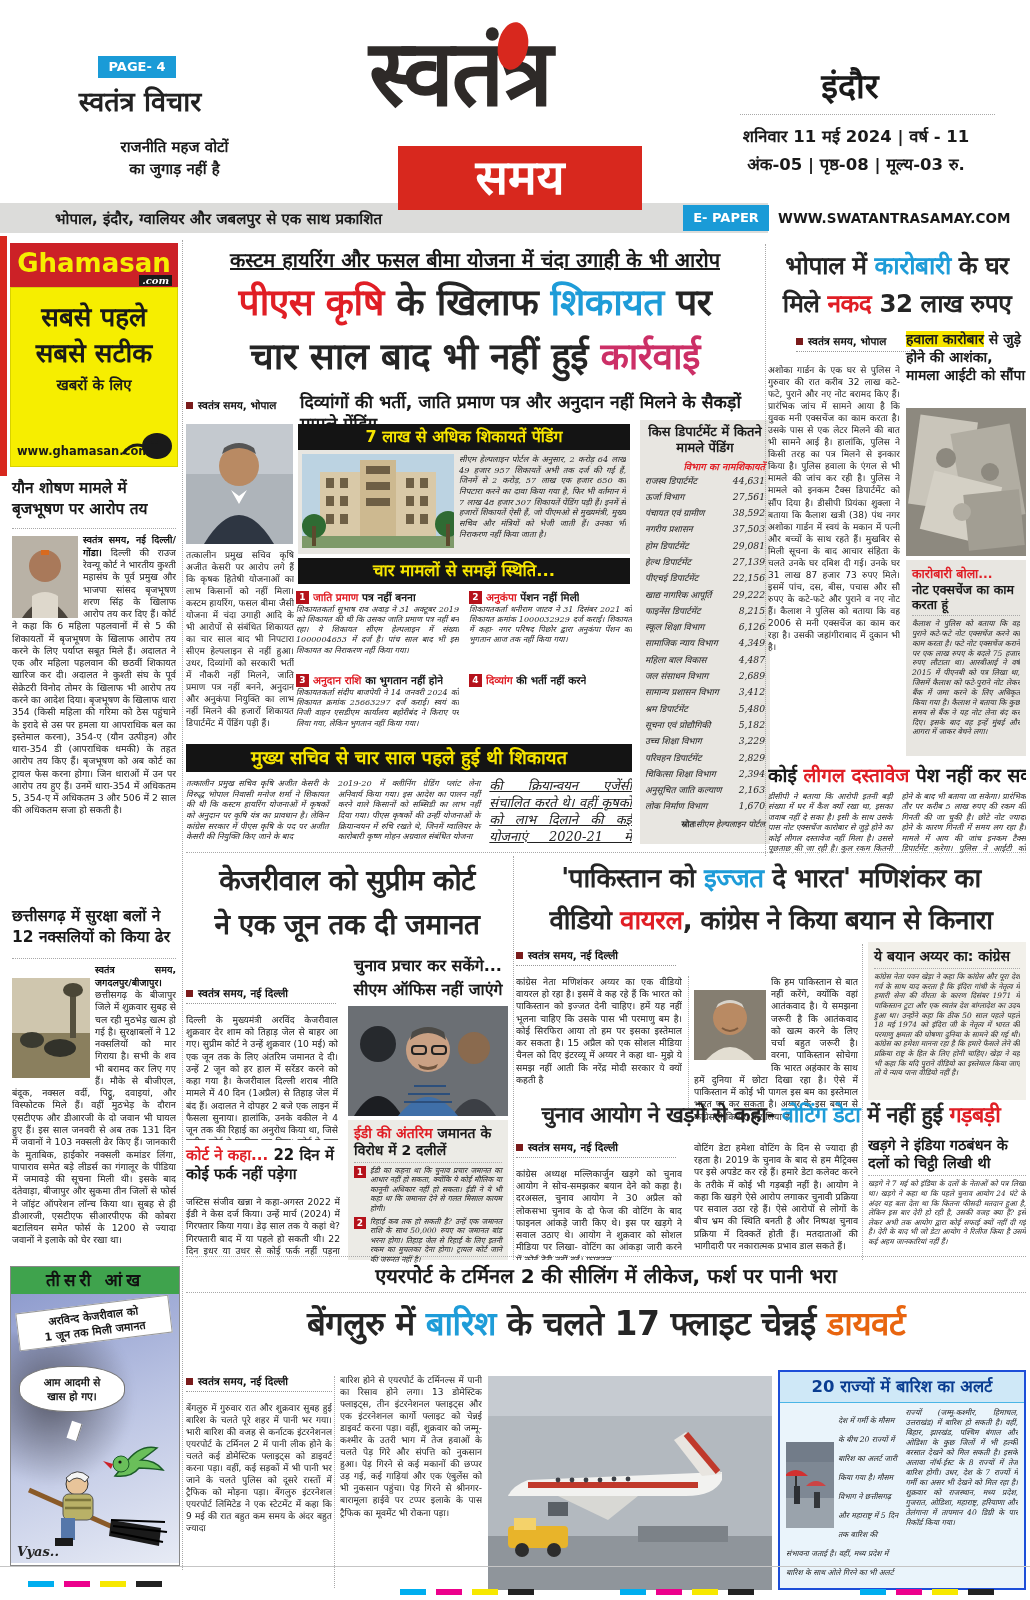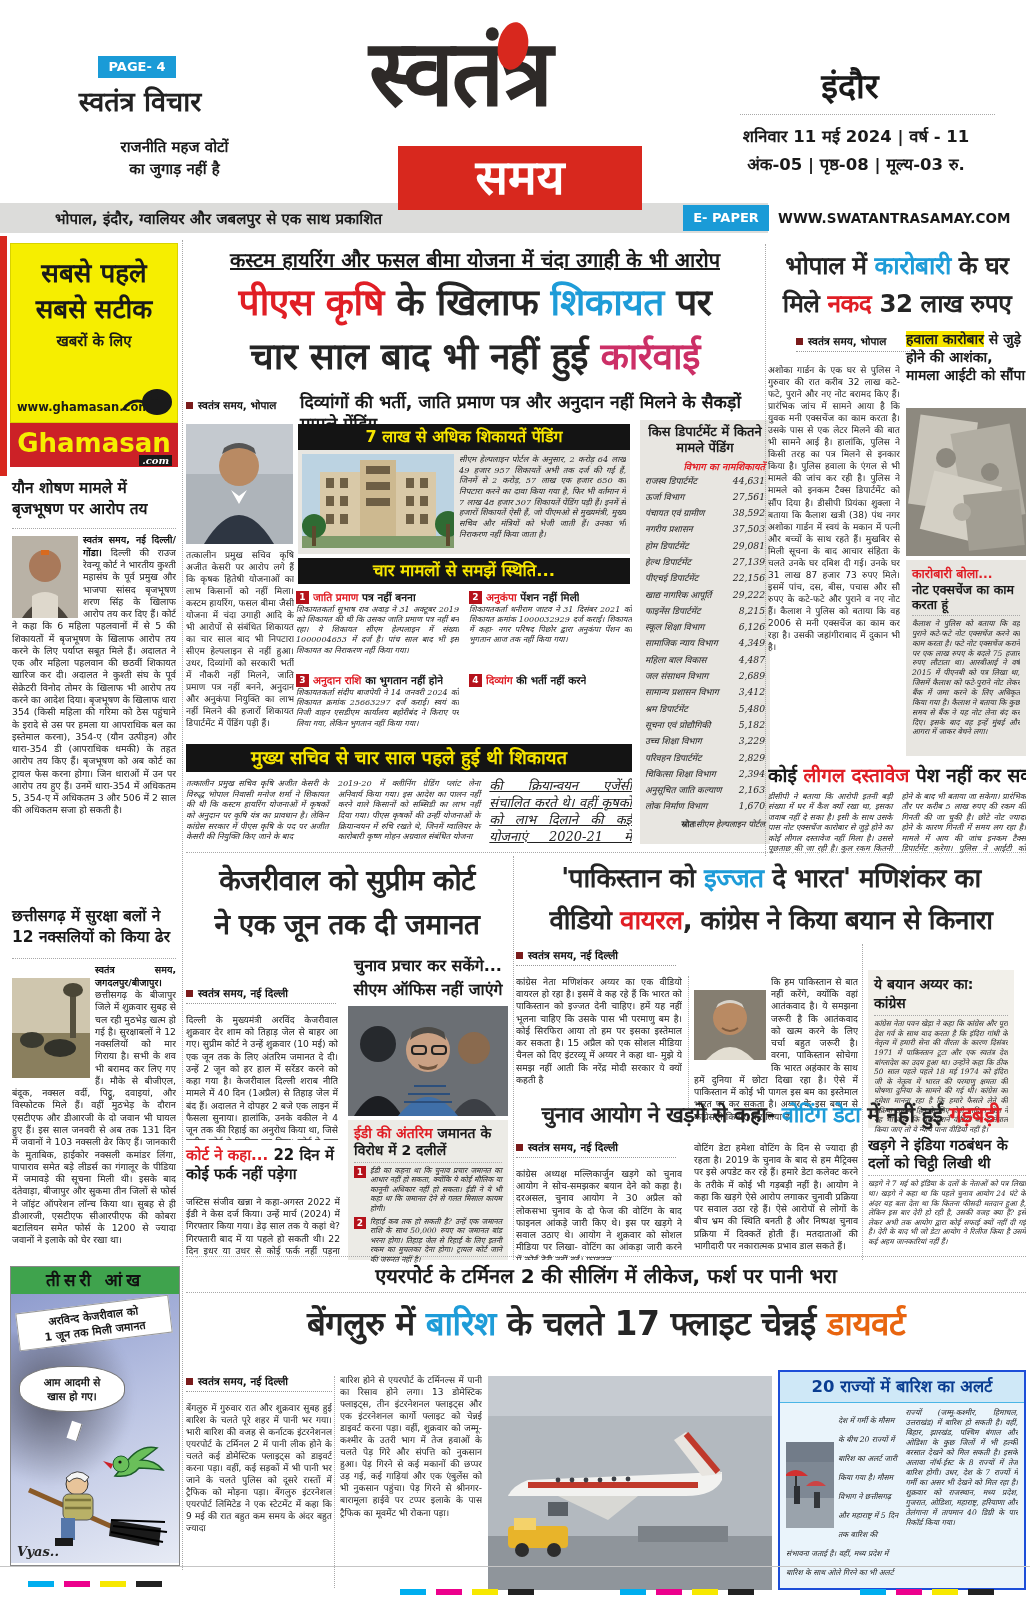--- a/index.html
+++ b/index.html
@@ -53,34 +53,34 @@
 
   <div class="abs bold ctr" style="left:790px;top:62px;width:120px;font-size:34px;">इंदौर</div>
   <div class="hline" style="left:740px;top:114px;width:255px;"></div>
   <div class="abs bold ctr" style="left:700px;top:124px;width:312px;font-size:16.5px;">शनिवार 11 मई 2024 | वर्ष - 11</div>
   <div class="abs bold ctr" style="left:700px;top:152px;width:312px;font-size:16.5px;">अंक-05 | पृष्ठ-08 | मूल्य-03 रु.</div>
 
   <div class="abs" style="left:0;top:236px;width:7px;height:240px;background:#d8281e;"></div>
   <div class="vline" style="left:182px;top:240px;height:1330px;"></div>
 
   <div class="abs" style="left:10px;top:243px;width:168px;height:222px;">
+    <div style="background:#cc2127;height:44px;position:relative;">
+      <div style="font-size:26px;font-weight:900;color:#f6ee00;text-align:center;line-height:40px;">Ghamasan</div>
+      <div class="it" style="position:absolute;right:6px;bottom:1px;color:#fff;font-size:10px;font-weight:bold;background:#1a1a1a;padding:0 3px;">.com</div>
+    </div>
     <div style="background:#f6ee00;height:178px;position:relative;border:1px solid #d8d200;">
       <div class="bold ctr" style="font-size:26px;padding-top:10px;">सबसे पहले</div>
       <div class="bold ctr" style="font-size:26px;">सबसे सटीक</div>
       <div class="bold ctr" style="font-size:15px;margin-top:4px;">खबरों के लिए</div>
       <svg width="52" height="40" viewBox="0 0 52 40" style="position:absolute;right:4px;bottom:2px;">
         <path d="M2 30 Q10 18 22 22" stroke="#1a1a1a" stroke-width="3" fill="none"></path>
         <ellipse cx="36" cy="22" rx="15" ry="13" fill="#1a1a1a"></ellipse>
         <rect x="30" y="10" width="7" height="10" rx="3" fill="#1a1a1a"></rect>
       </svg>
       <div class="bold" style="font-size:11.5px;position:absolute;left:6px;bottom:8px;">www.ghamasan.com</div>
-    </div>
-    <div style="background:#cc2127;height:44px;position:relative;">
-      <div style="font-size:26px;font-weight:900;color:#f6ee00;text-align:center;line-height:40px;">Ghamasan</div>
-      <div class="it" style="position:absolute;right:6px;bottom:1px;color:#fff;font-size:10px;font-weight:bold;background:#1a1a1a;padding:0 3px;">.com</div>
     </div>
   </div>
 
   <div class="abs bold" style="left:12px;top:478px;width:164px;font-size:15.5px;line-height:1.35;">यौन शोषण मामले में बृजभूषण पर आरोप तय</div>
   <div class="hline" style="left:12px;top:528px;width:164px;"></div>
   <div class="abs jt" style="left:12px;top:534px;width:164px;height:370px;font-size:9.3px;line-height:1.32;overflow:hidden;">
     <span class="photo" style="float:left;width:66px;height:82px;margin:2px 5px 2px 0;display:block;background:linear-gradient(#cfc9bd,#9a948a);position:relative;">
       <svg width="66" height="82" viewBox="0 0 66 82">
           <rect width="66" height="82" fill="#b9b2a6"></rect>
           <circle cx="33" cy="30" r="16" fill="#a9795a"></circle>
@@ -437,21 +437,21 @@
           <rect width="72" height="70" fill="#857e71"></rect>
           <circle cx="36" cy="28" r="17" fill="#b98a63"></circle>
           <path d="M22 18 Q36 8 50 18 L48 14 Q36 6 24 14 Z" fill="#d8d4cc"></path>
           <path d="M12 70 Q36 44 60 70 Z" fill="#e3ded2"></path>
           <path d="M28 38 Q36 44 44 38" stroke="#7c5a3e" stroke-width="2" fill="none"></path>
         </svg>
     </span>
     <span>कि हम पाकिस्तान से बात नहीं करेंगे, क्योंकि वहां आतंकवाद है। ये समझना जरूरी है कि आतंकवाद को खत्म करने के लिए चर्चा बहुत जरूरी है। वरना, पाकिस्तान सोचेगा कि भारत अहंकार के साथ हमें दुनिया में छोटा दिखा रहा है। ऐसे में पाकिस्तान में कोई भी पागल इस बम का इस्तेमाल भारत पर कर सकता है। अय्यर के इस बयान से कांग्रेस ने किनारा कर लिया है।</span>
   </div>
   <div class="vline" style="left:862px;top:944px;height:316px;"></div>
-  <div class="abs" style="left:868px;top:970px;width:146px;height:158px;background:#f2f0ea;padding:4px 6px;box-sizing:border-box;">
+  <div class="abs" style="left:868px;top:942px;width:158px;height:158px;background:#f2f0ea;padding:4px 6px;box-sizing:border-box;">
     <div class="bold" style="font-size:14px;">ये बयान अय्यर का: कांग्रेस</div>
     <div class="hline" style="position:static;margin:3px 0;"></div>
     <div class="it jt" style="font-size:7.4px;line-height:1.3;height:120px;overflow:hidden;">कांग्रेस नेता पवन खेड़ा ने कहा कि कांग्रेस और पूरा देश गर्व के साथ याद करता है कि इंदिरा गांधी के नेतृत्व में हमारी सेना की वीरता के कारण दिसंबर 1971 में पाकिस्तान टूटा और एक स्वतंत्र देश बांग्लादेश का उदय हुआ था। उन्होंने कहा कि ठीक 50 साल पहले पहले 18 मई 1974 को इंदिरा जी के नेतृत्व में भारत की परमाणु क्षमता की घोषणा दुनिया के सामने की गई थी। कांग्रेस का हमेशा मानना रहा है कि हमारे फैसले लेने की प्रक्रिया राष्ट्र के हित के लिए होनी चाहिए। खेड़ा ने यह भी कहा कि यदि पुराने वीडियो का इस्तेमाल किया जाए तो ये न्याय पाना वीडियो नहीं है।</div>
   </div>
 
   <div class="abs bigh" style="left:516px;top:1098px;width:510px;font-size:21.5px;line-height:34px;">
     <span>चुनाव आयोग ने खड़गे से कहा- </span><span class="hl-blue">वोटिंग डेटा</span><span> में नहीं हुई </span><span class="hl-red">गड़बड़ी</span>
   </div>
   <div class="abs byline under-dot" style="left:516px;top:1140px;width:160px;"><span class="bsq"></span><span>स्वतंत्र समय, नई दिल्ली</span></div>
   <div class="abs jt" style="left:516px;top:1168px;width:166px;height:92px;font-size:9.2px;line-height:1.33;overflow:hidden;">कांग्रेस अध्यक्ष मल्लिकार्जुन खड़गे को चुनाव आयोग ने सोच-समझकर बयान देने को कहा है। दरअसल, चुनाव आयोग ने 30 अप्रैल को लोकसभा चुनाव के दो फेज की वोटिंग के बाद फाइनल आंकड़े जारी किए थे। इस पर खड़गे ने सवाल उठाए थे। आयोग ने शुक्रवार को सोशल मीडिया पर लिखा- वोटिंग का आंकड़ा जारी करने में कोई देरी नहीं हुई। फाइनल</div>

